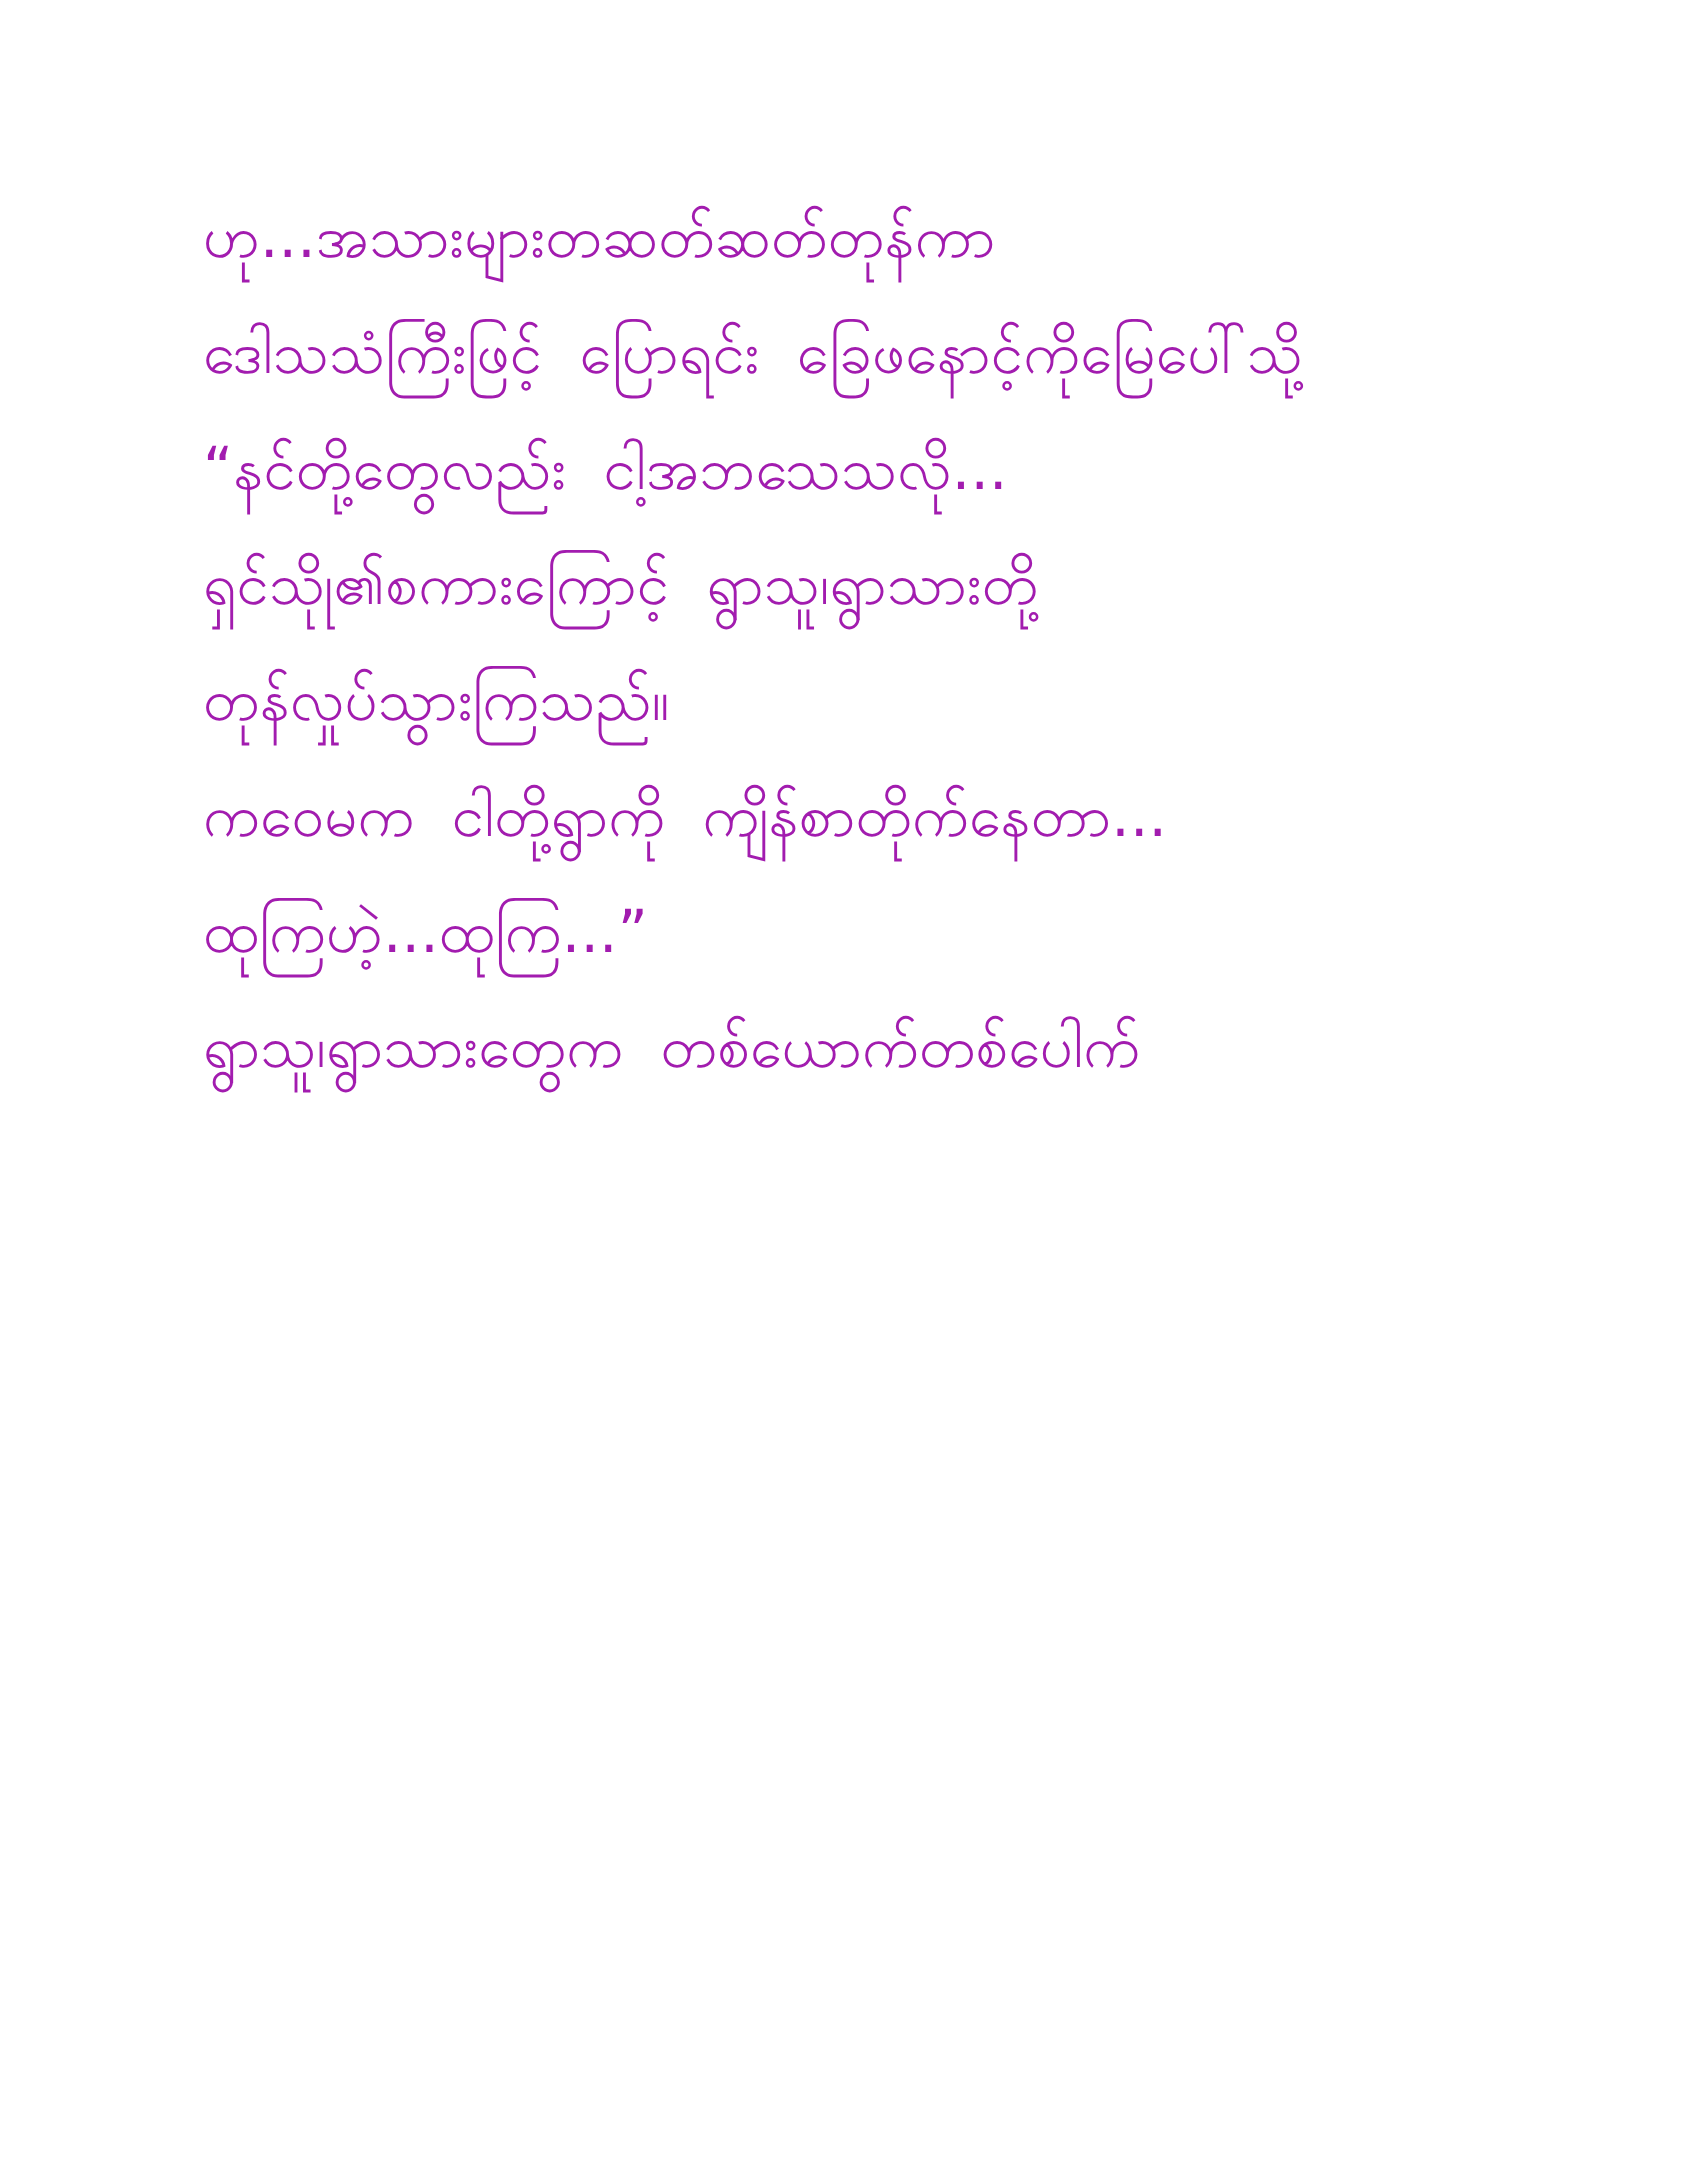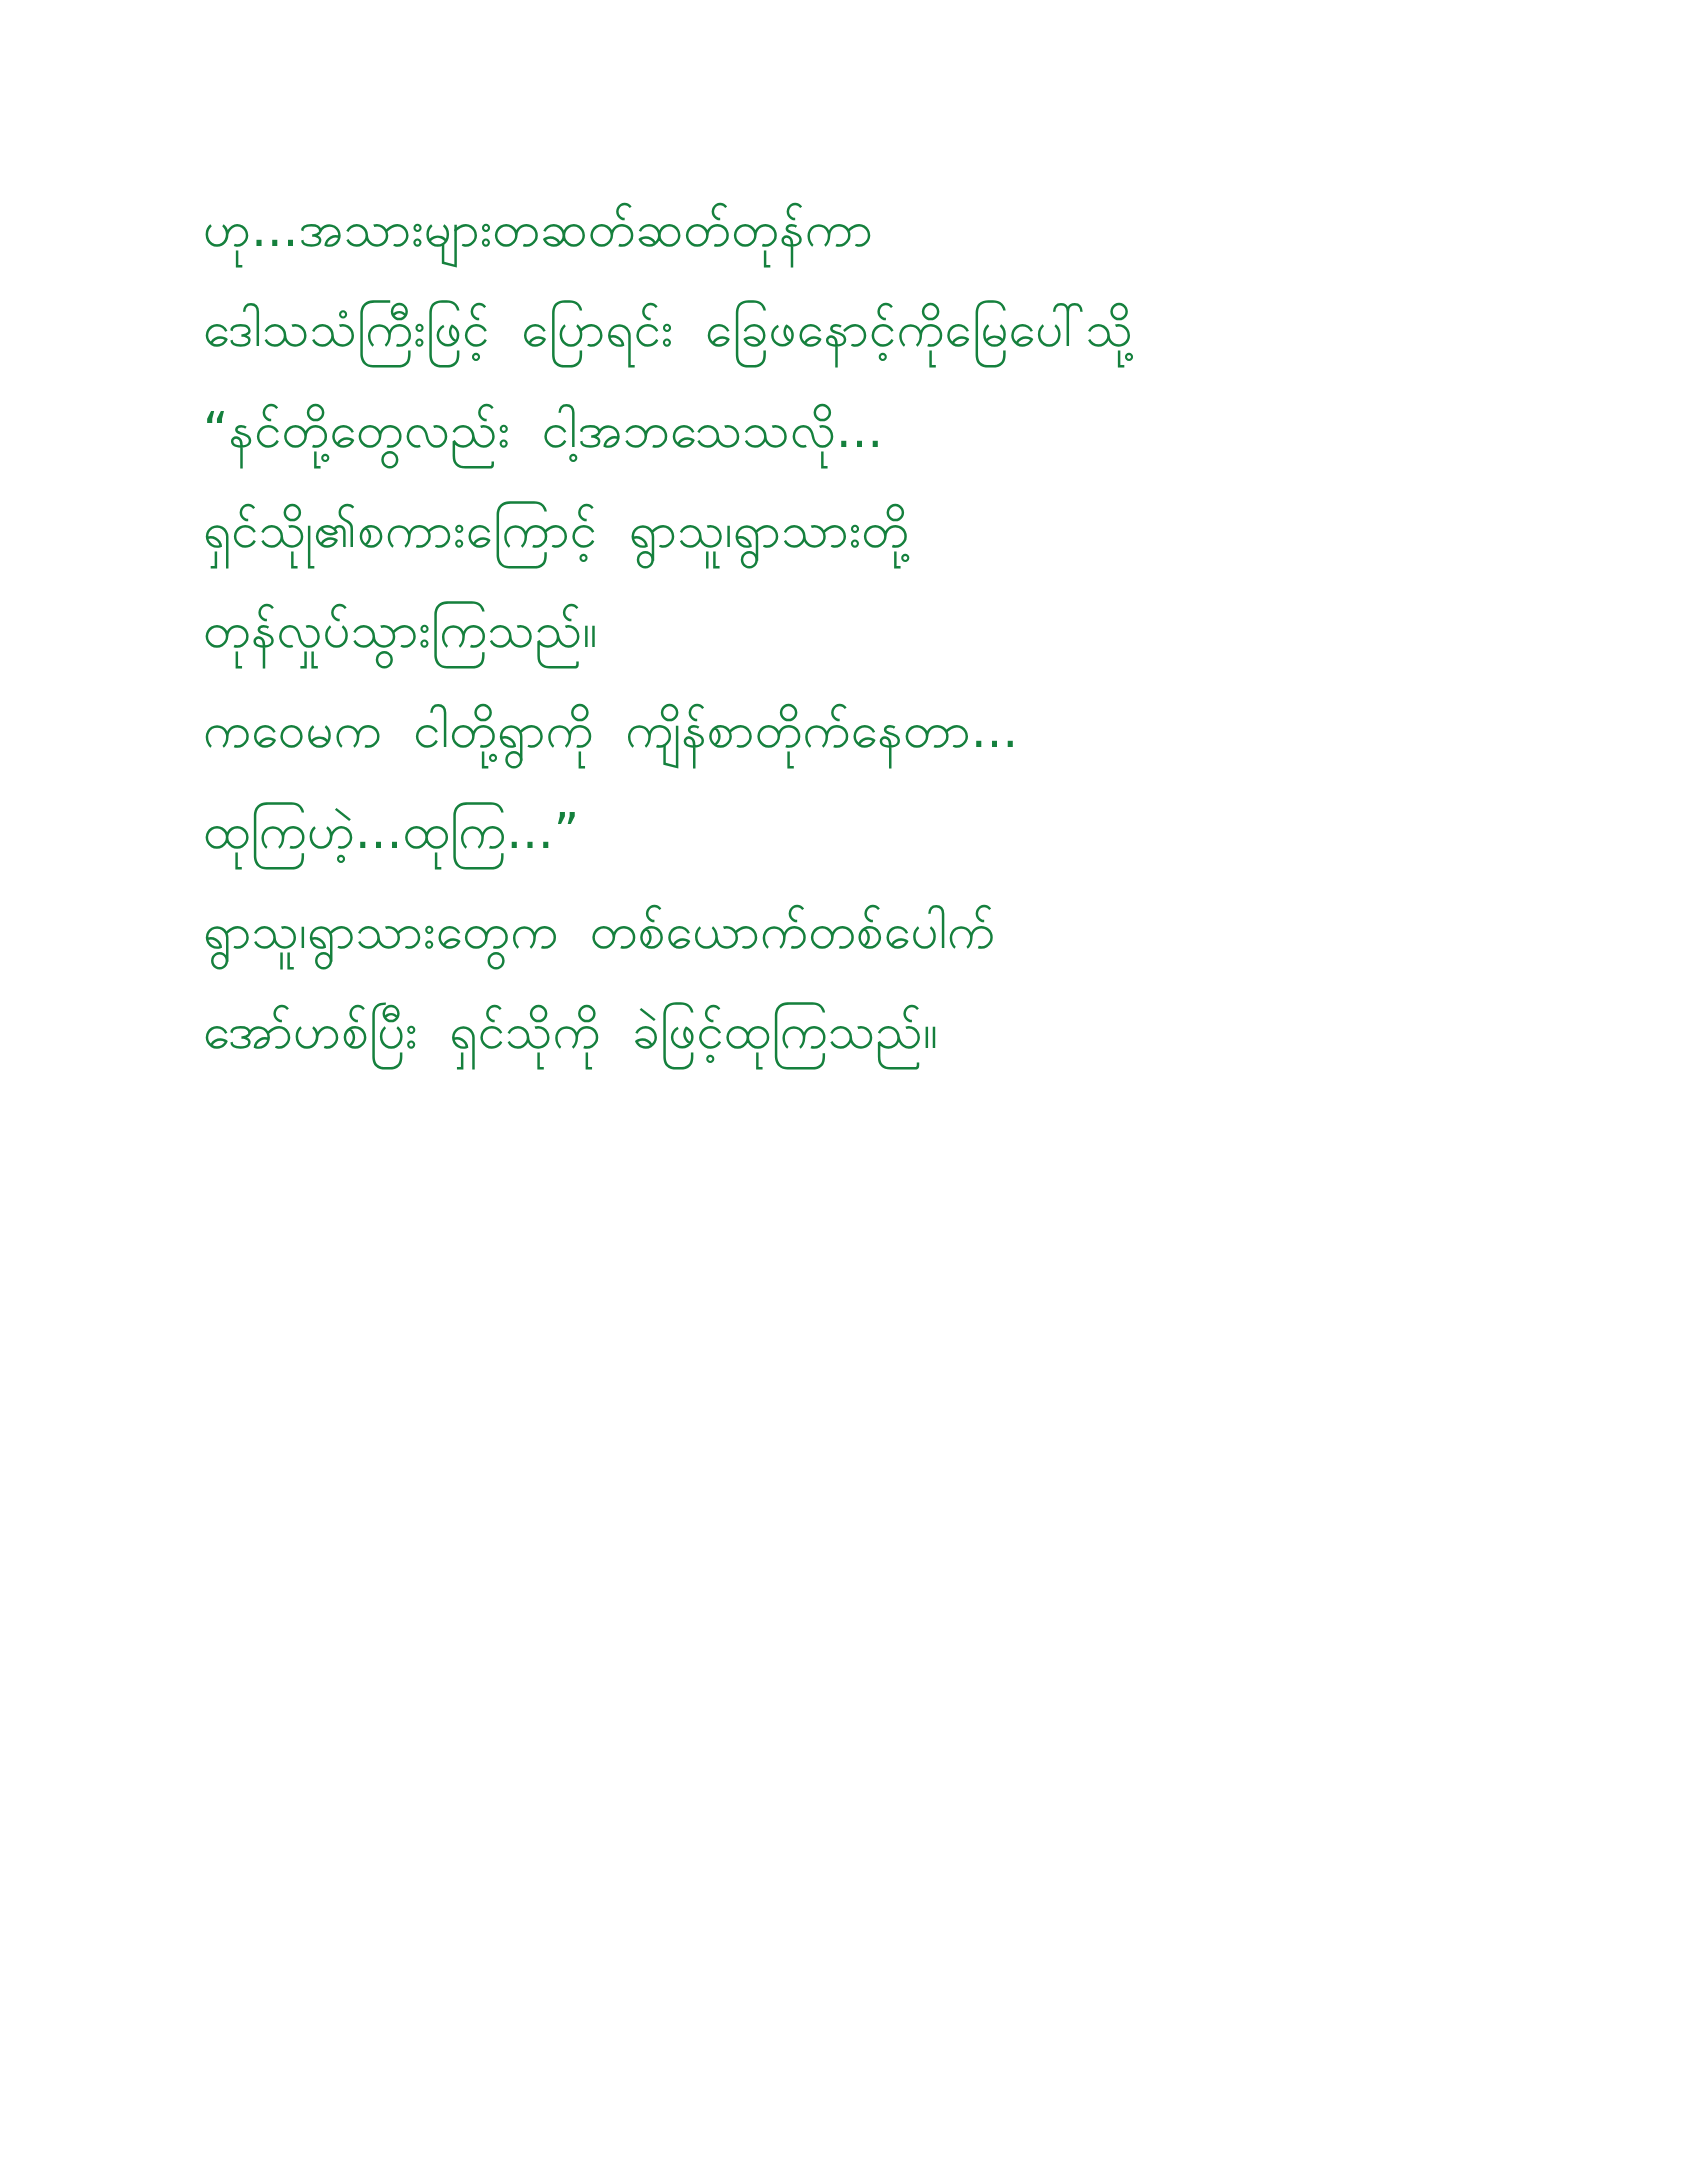--- a/index.html
+++ b/index.html
@@ -13,22 +13,22 @@
     font-family: "DejaVu Sans", sans-serif;
   }
   .page {
     box-sizing: border-box;
     width: 1683px;
     height: 2178px;
     background: #ffffff;
     padding: 188px 228px 0 203px;
   }
   .body-text {
-    color: #15803d;
-    font-size: 49px;
+    color: #a21caf;
+    font-size: 58px;
     line-height: 1.72;
     font-weight: 500;
     letter-spacing: 0.2px;
   }
   .line {
     display: block;
     white-space: pre-wrap;
     margin: 0 0 16px 0;
   }
 </style>
@@ -38,16 +38,15 @@
 <div class="page">
   <div class="body-text">
     <span class="line">ဟု...အသားများတဆတ်ဆတ်တုန်ကာ</span>
     <span class="line">ဒေါသသံကြီးဖြင့်  ပြောရင်း  ခြေဖနောင့်ကိုမြေပေါ်သို့</span>
     <span class="line">“နင်တို့တွေလည်း  ငါ့အဘသေသလို...</span>
     <span class="line">ရှင်သိုု၏စကားကြောင့်  ရွာသူ၊ရွာသားတို့</span>
     <span class="line">တုန်လှုပ်သွားကြသည်။</span>
     <span class="line">ကဝေမက  ငါတို့ရွာကို  ကျိန်စာတိုက်နေတာ...</span>
     <span class="line">ထုကြဟဲ့...ထုကြ...”</span>
     <span class="line">ရွာသူ၊ရွာသားတွေက  တစ်ယောက်တစ်ပေါက်</span>
-    <span class="line">အော်ဟစ်ပြီး  ရှင်သိုကို  ခဲဖြင့်ထုကြသည်။</span>
   </div>
 </div>
 
 
 </body></html>

